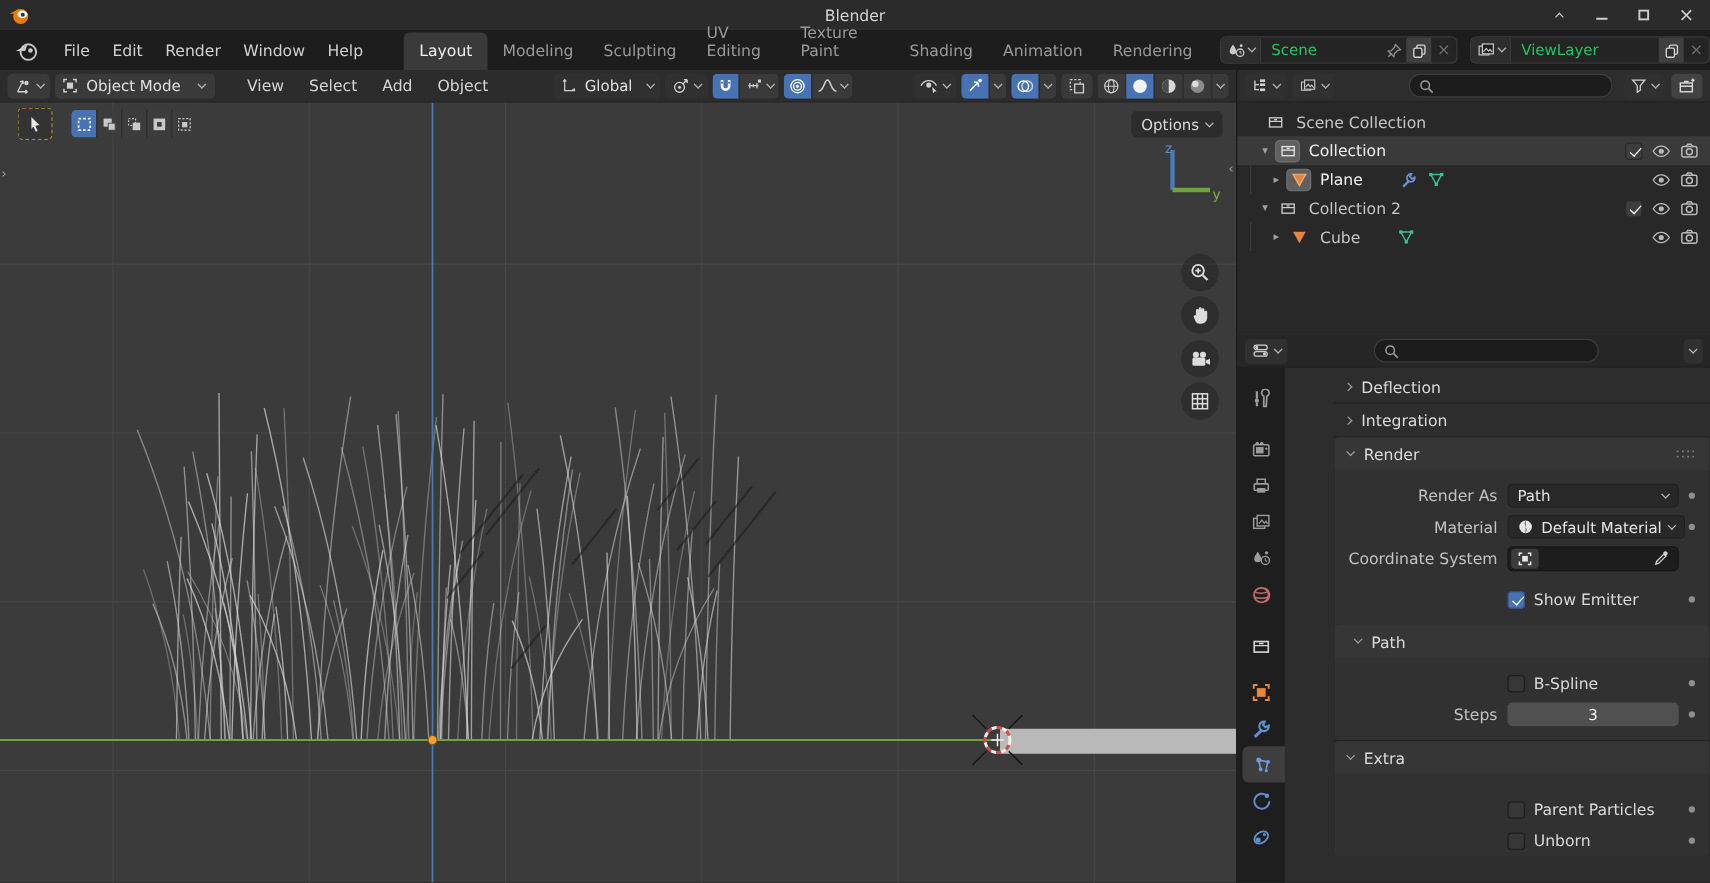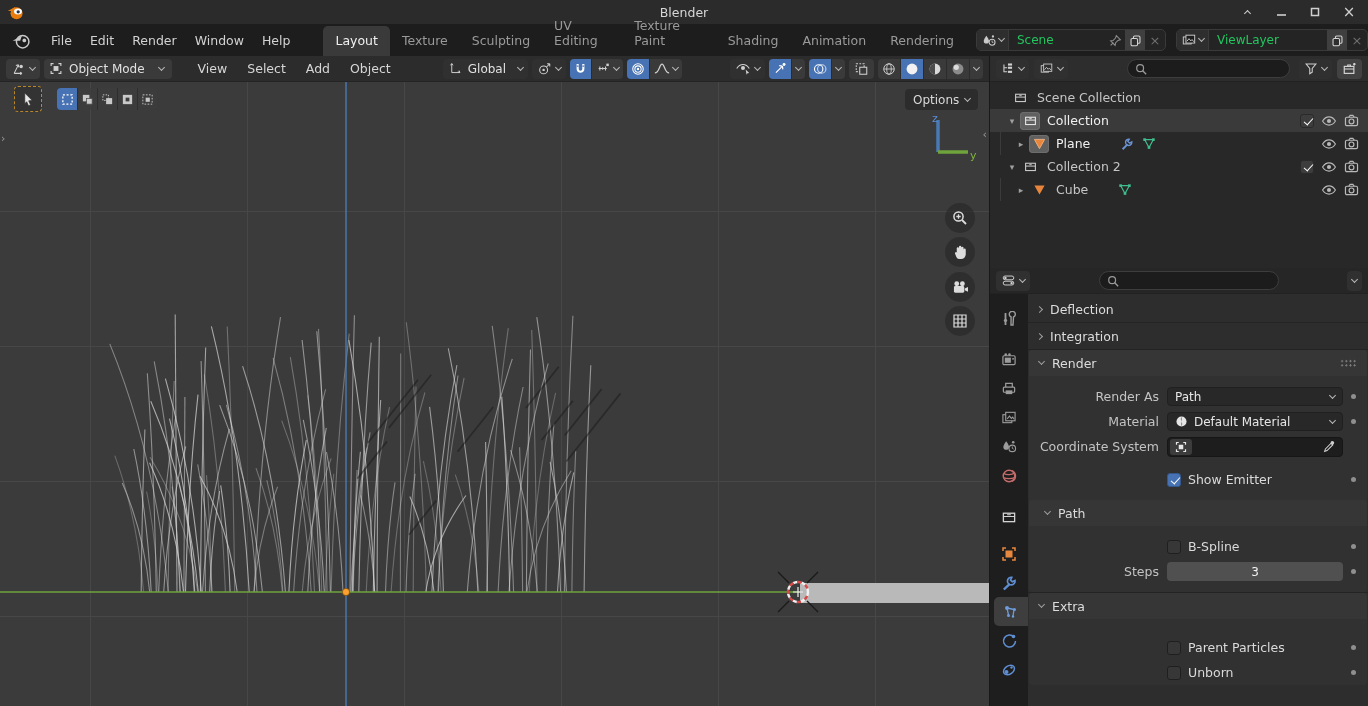--- a/index.html
+++ b/index.html
@@ -88,21 +88,21 @@
   
   #props { position:absolute; left:989px; top:268px; width:379px; height:438px; background:#2d2d2d;
     border-left:1px solid #191919; display:flex; flex-direction:column; }
   #props .ed-header { background:#262626; }
   #props-body { flex:1; display:flex; min-height:0; }
   #ptabs { width:38px; background:#1e1e1e; padding-top:10px; display:flex; flex-direction:column;
     align-items:stretch; }
   .ptab { height:29px; display:flex; align-items:center; justify-content:center; flex:none;}
   .ptab.active { background:#3e3e3e; border-radius:5px 0 0 5px; margin-left:4px; }
   .ptab-gap { height:12px; flex:none;}
-  #pcontent { flex:1; overflow:hidden; position:relative; padding-top:2px; }
+  #pcontent { flex:1; overflow:hidden; position:relative; padding-top:2px;padding-left:39px; }
   .ppanel-h { height:26px; display:flex; align-items:center; gap:8px; padding:0 10px; color:#dcdcdc;
     font-size:12.5px; }
   .ppanel-h .chev, .ppanel-h .chev.r { border-color:#9f9f9f; }
   .psep { height:1px; background:#242424; }
   .popen { background:#313131; border-radius:3px; margin:0 1px; }
   .popen > .ppanel-h { background:#363636; border-radius:3px 3px 0 0; }
   .prow { height:25px; display:flex; align-items:center; padding-right:4px; }
   .plabel { width:130px; text-align:right; margin-right:8px; color:#c3c3c3; flex:none; font-size:12.5px;}
   .pwidget { flex:1; display:flex; align-items:center; min-width:0; }
   .pdot { width:20px; display:flex; justify-content:center; flex:none;}
@@ -166,21 +166,21 @@
       </svg>
   </span>
   <span class="menu-item">File</span>
   <span class="menu-item">Edit</span>
   <span class="menu-item">Render</span>
   <span class="menu-item">Window</span>
   <span class="menu-item">Help</span>
 
   <div class="ws-tabs">
     <span class="ws-tab active">Layout</span>
-    <span class="ws-tab">Texture</span>
+    <span class="ws-tab">Modeling</span>
     <span class="ws-tab">Sculpting</span>
     <span class="ws-tab">UV Editing</span>
     <span class="ws-tab">Texture Paint</span>
     <span class="ws-tab">Shading</span>
     <span class="ws-tab">Animation</span>
     <span class="ws-tab">Rendering</span>
   </div>
 
   <div class="id-block">
     <span class="id-icon-btn">

